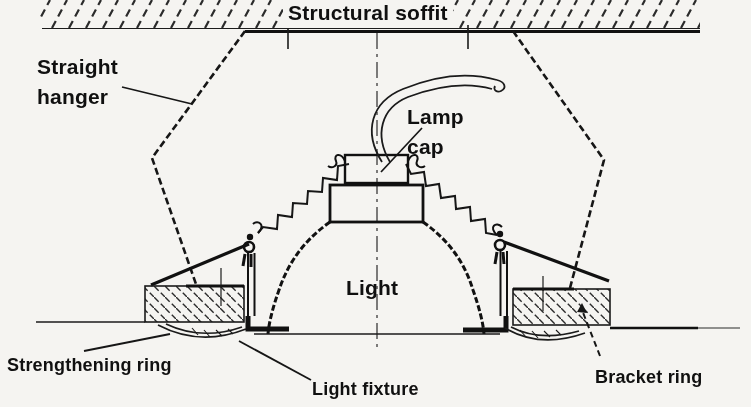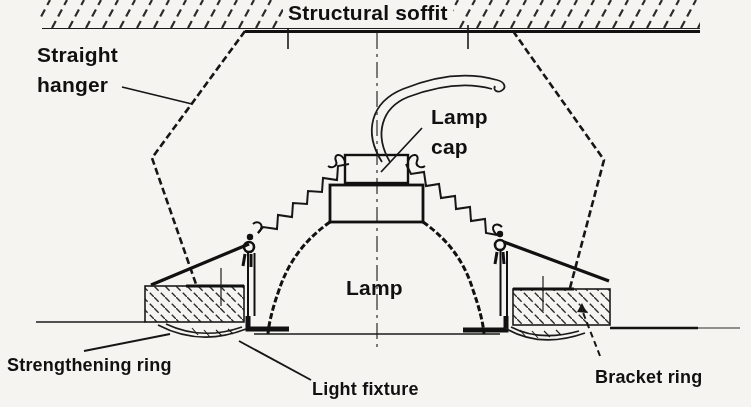--- a/index.html
+++ b/index.html
@@ -150,24 +150,24 @@
     <line x1="84" y1="351" x2="170" y2="334" stroke="#161616" stroke-width="1.8"></line>
     <line x1="311" y1="380" x2="239" y2="341" stroke="#161616" stroke-width="1.8"></line>
     <g>
       <line x1="600" y1="356" x2="582" y2="310" stroke="#161616" stroke-width="2" stroke-dasharray="6 4"></line>
       <polygon points="582,303 587,313 577,312" fill="#161616"></polygon>
     </g>
   </svg>
 
   <div class="lbl masked" style="left:283px;top:-2px;">Structural soffit</div>
 
-  <div class="lbl wrap" style="left:37px;top:40px;width:120px;">Straight hanger</div>
+  <div class="lbl wrap" style="left:37px;top:52px;width:120px;">Straight hanger</div>
 
-  <div class="lbl wrap" style="left:431px;top:102px;width:84px;">Lamp cap</div>
+  <div class="lbl wrap" style="left:407px;top:102px;width:84px;">Lamp cap</div>
 
-  <div class="lbl" style="left:346px;top:273px;">Lamp</div>
+  <div class="lbl" style="left:346px;top:273px;">Light</div>
 
   <div class="lbl big" style="left:7px;top:350px;">Strengthening ring</div>
 
   <div class="lbl big" style="left:312px;top:374px;">Light fixture</div>
 
   <div class="lbl big" style="left:595px;top:362px;">Bracket ring</div>
 </div>
 
 </body></html>

